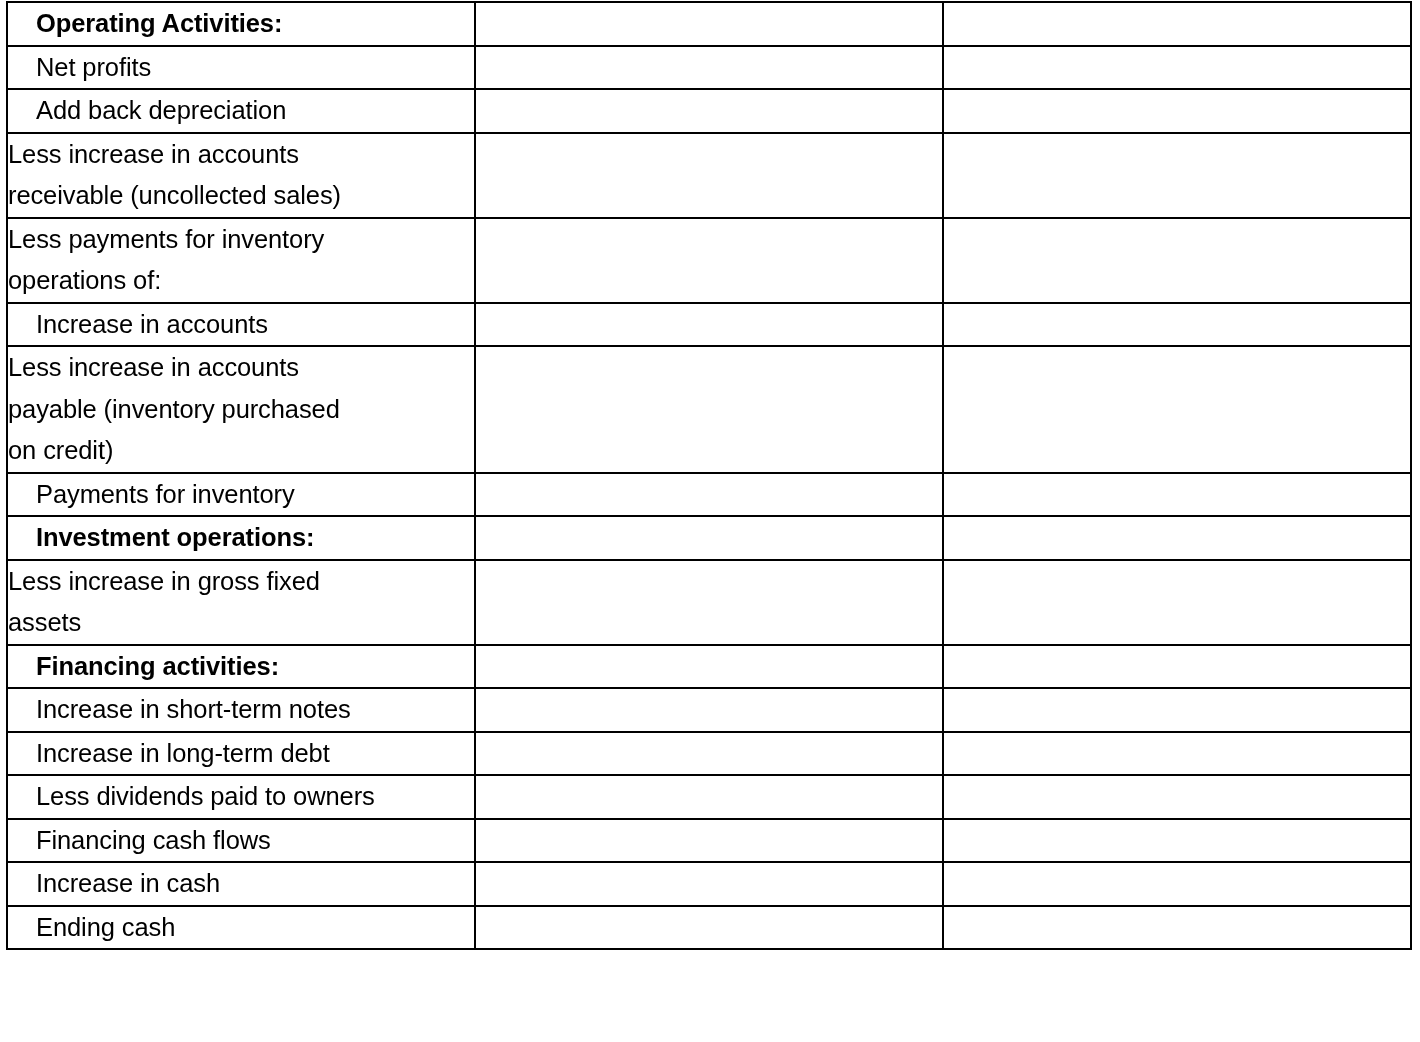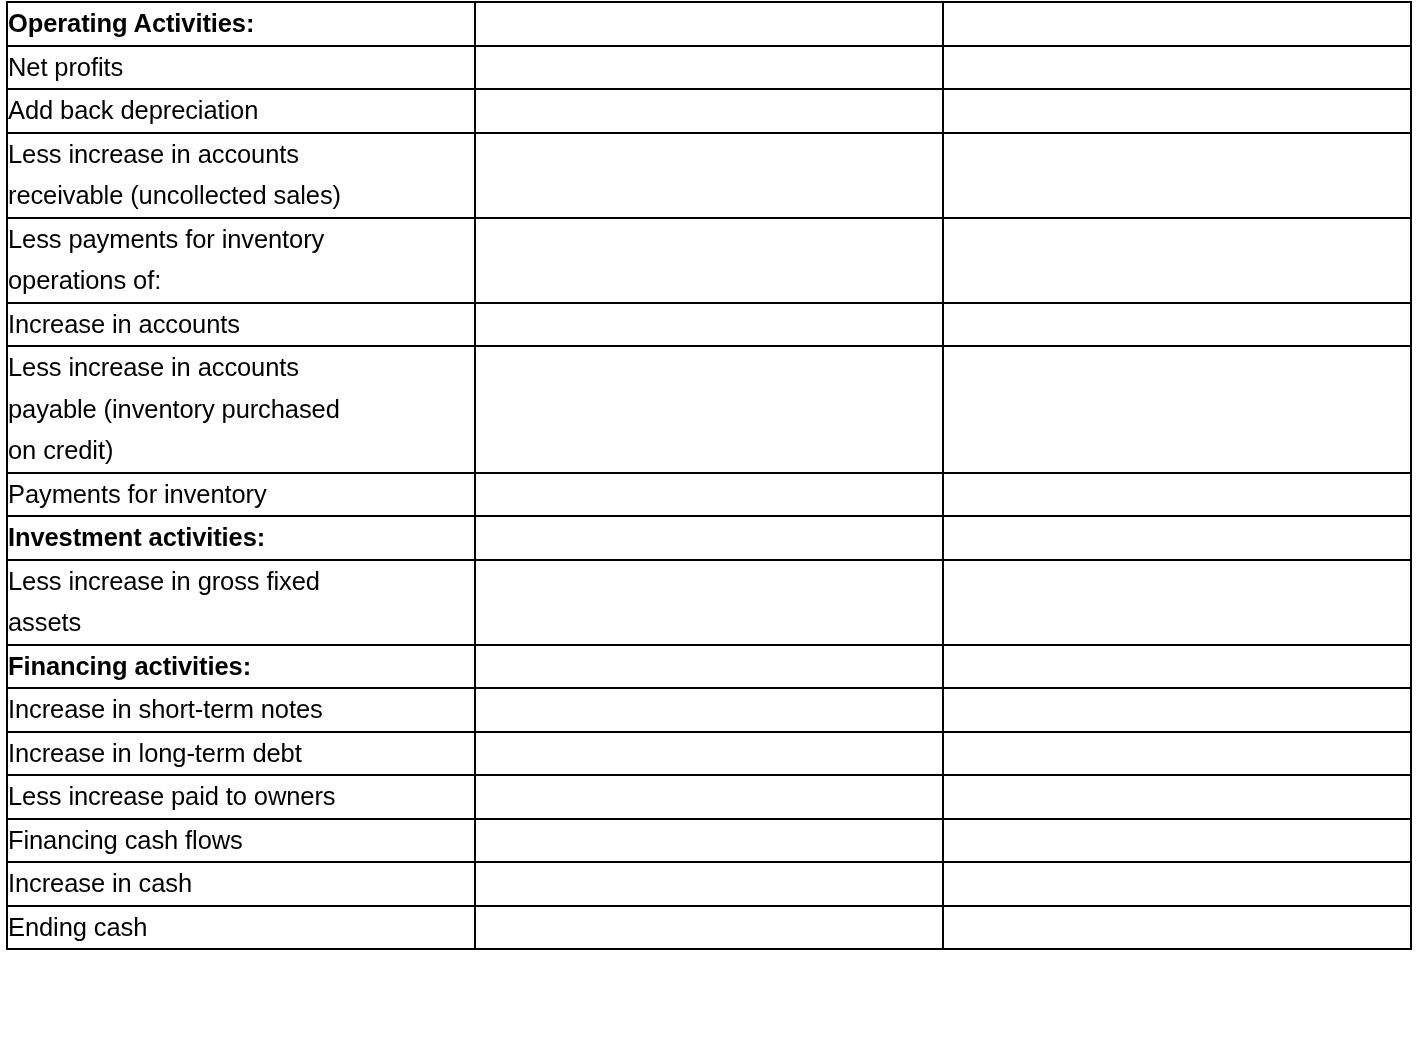--- a/index.html
+++ b/index.html
@@ -56,21 +56,21 @@
 
   td.label-cell.is-heading {
     font-weight: bold;
   }
 
   td.value-cell {
     padding: 0;
   }
 
   
-  tr.lines-1 td { height: 40px; }
+  tr.lines-1 td { height: 40px; padding-left: 28px; }
   tr.lines-2 td { height: 81px; }
   tr.lines-3 td { height: 123px; }
 
   .val-blank {
     display: block;
     width: 100%;
     height: 100%;
     min-height: 34px;
   }
 </style>
@@ -155,21 +155,21 @@
         <tr class="lines-1">
           <td class="label-cell">Payments for inventory</td>
           <td class="value-cell">
             <span class="val-blank"></span>
           </td>
           <td class="value-cell">
             <span class="val-blank"></span>
           </td>
         </tr>
         <tr class="lines-1">
-          <td class="label-cell is-heading">Investment activities:</td>
+          <td class="label-cell is-heading">Investment operations:</td>
           <td class="value-cell">
             <span class="val-blank"></span>
           </td>
           <td class="value-cell">
             <span class="val-blank"></span>
           </td>
         </tr>
         <tr class="lines-2">
           <td class="label-cell">Less increase in gross fixed
 assets</td>
@@ -201,21 +201,21 @@
         <tr class="lines-1">
           <td class="label-cell">Increase in long-term debt</td>
           <td class="value-cell">
             <span class="val-blank"></span>
           </td>
           <td class="value-cell">
             <span class="val-blank"></span>
           </td>
         </tr>
         <tr class="lines-1">
-          <td class="label-cell">Less increase paid to owners</td>
+          <td class="label-cell">Less dividends paid to owners</td>
           <td class="value-cell">
             <span class="val-blank"></span>
           </td>
           <td class="value-cell">
             <span class="val-blank"></span>
           </td>
         </tr>
         <tr class="lines-1">
           <td class="label-cell">Financing cash flows</td>
           <td class="value-cell">

